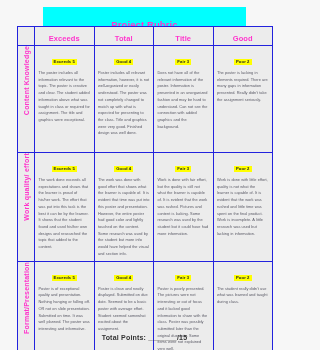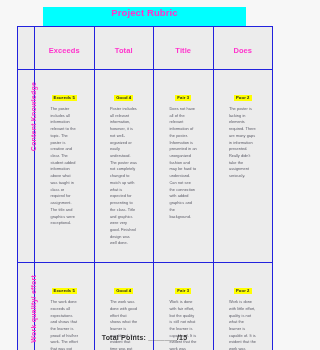--- a/index.html
+++ b/index.html
@@ -21,20 +21,21 @@
     box-sizing: border-box;
   }
   .title-banner {
     position: absolute;
     left: 43px;
     top: 7px;
     width: 203px;
     height: 34px;
     background: #00ffff;
     display: flex;
+    align-items: center;
     justify-content: center;
   }
   .title-banner .title-text {
     color: #ff33cc;
     font-weight: bold;
     font-size: 9.5px;
     letter-spacing: 0.1px;
     white-space: nowrap;
   }
   table.rubric {
@@ -43,21 +44,21 @@
     top: 26px;
     width: 255px;
     border-collapse: collapse;
     table-layout: fixed;
     background: #ececec;
   }
   table.rubric td, table.rubric th {
     border: 1.2px solid #2222dd;
     background: #ececec;
     vertical-align: top;
-    padding: 12px;
+    padding: 0;
     box-sizing: border-box;
   }
   .col-label { width: 17px; }
   .col-crit { width: 59.5px; }
 
   thead th {
     height: 17px;
     text-align: center;
     vertical-align: middle;
   }
@@ -153,21 +154,21 @@
         <th>
           <span class="hdr-text">Exceeds</span>
         </th>
         <th>
           <span class="hdr-text">Total</span>
         </th>
         <th>
           <span class="hdr-text">Title</span>
         </th>
         <th>
-          <span class="hdr-text">Does</span>
+          <span class="hdr-text">Good</span>
         </th>
       </tr>
     </thead>
     <tbody>
 
       <tr class="r1">
         <td class="row-label-cell">
           <span class="row-label-inner">Content Knowledge</span>
         </td>
         <td>

